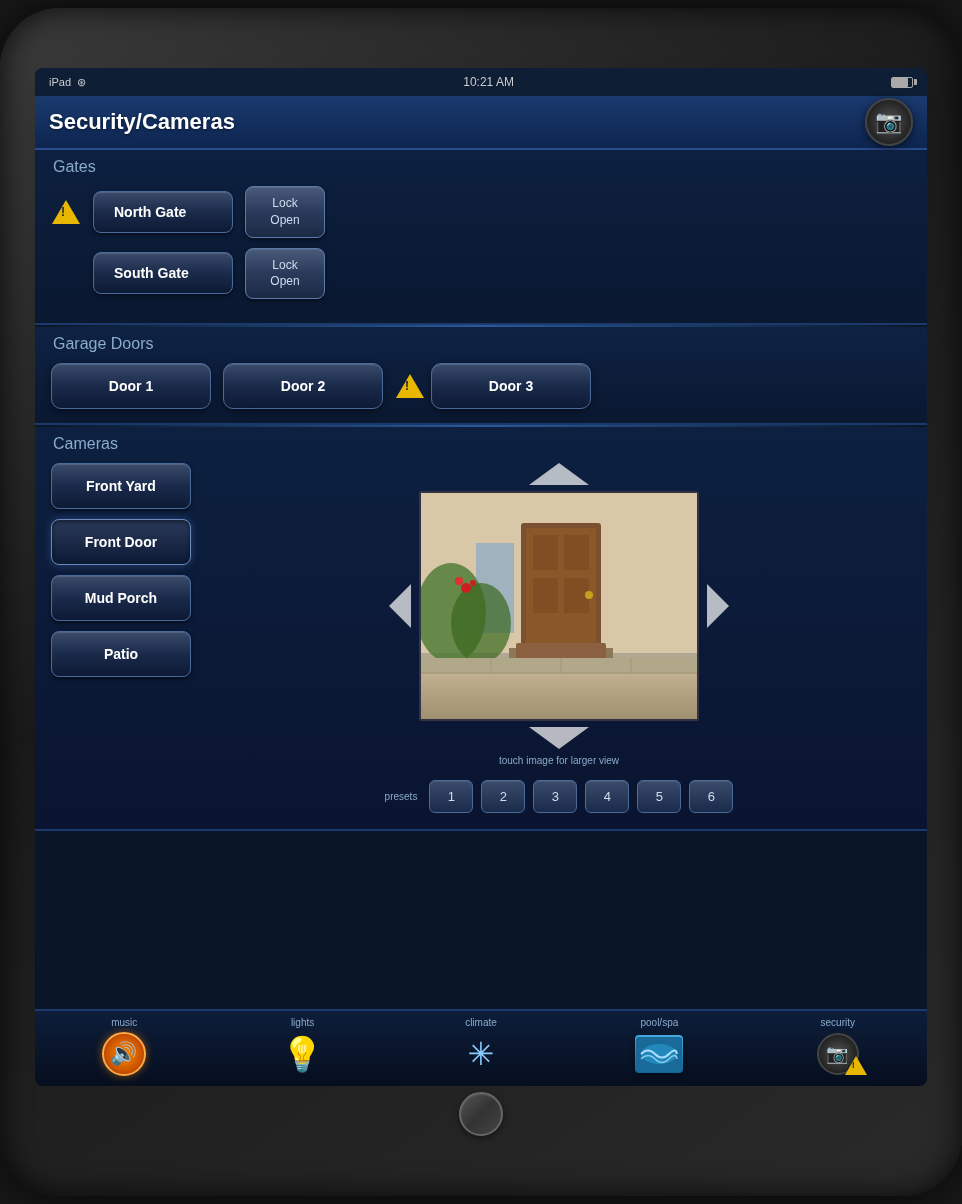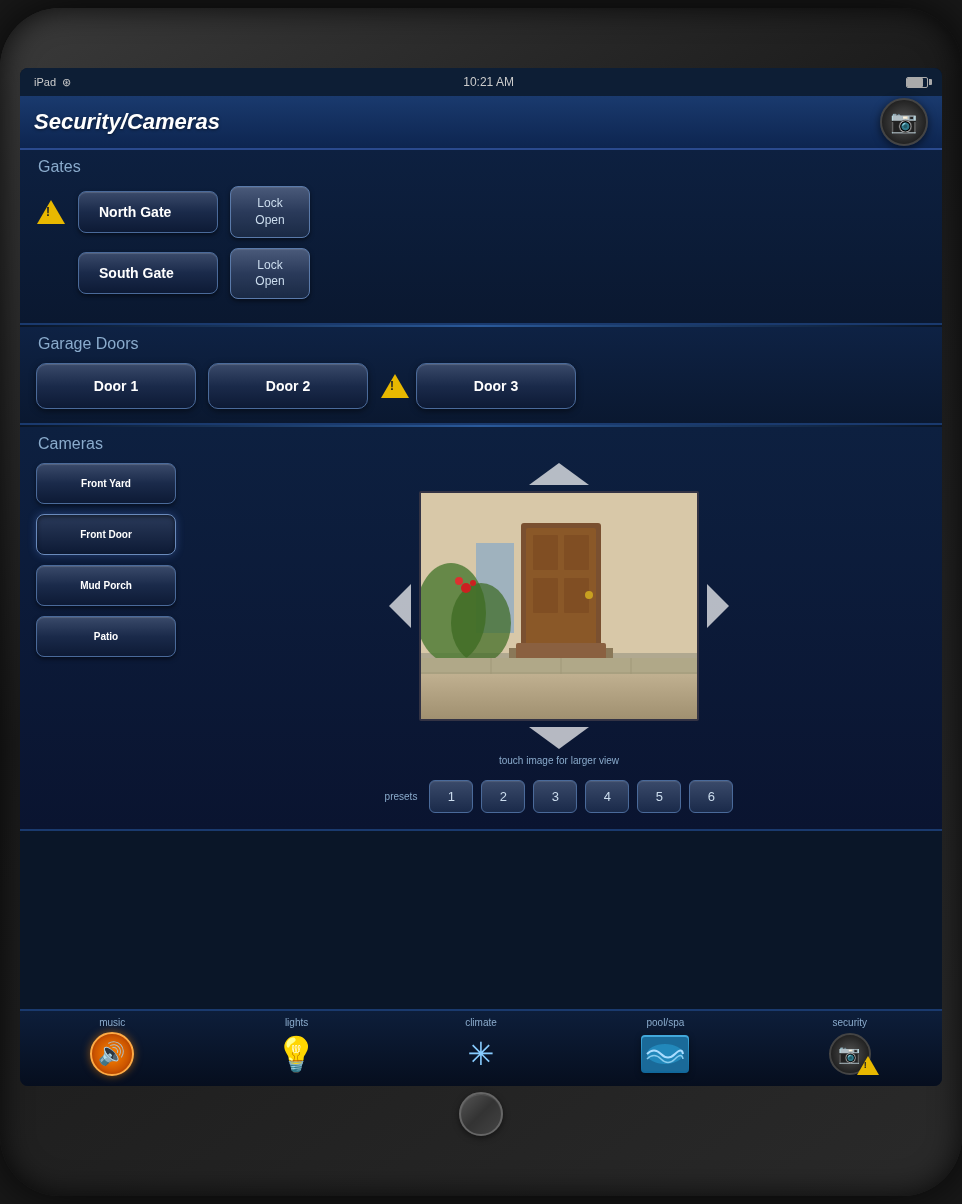--- a/index.html
+++ b/index.html
@@ -9,21 +9,21 @@
       justify-content: center;
       align-items: center;
       min-height: 100vh;
       font-family: 'Helvetica Neue', Arial, sans-serif;
     }
     .ipad-frame {
       width: 962px;
       height: 1188px;
       background: linear-gradient(145deg, #3a3a3a 0%, #1a1a1a 40%, #2a2a2a 100%);
       border-radius: 60px;
-      padding: 60px 20px;
+      padding: 60px 35px;
       box-shadow: inset 0 0 30px rgba(0,0,0,0.8), 0 0 60px rgba(0,0,0,0.9);
       display: flex;
       flex-direction: column;
       align-items: center;
       position: relative;
     }
     .ipad-screen {
       width: 100%;
       flex: 1;
       background: #0a1628;
@@ -93,21 +93,20 @@
       align-items: center;
       height: 54px;
       flex-shrink: 0;
       border-bottom: 2px solid #2a4a8e;
     }
     .app-title {
       color: #ffffff;
       font-size: 22px;
       font-weight: bold;
       text-shadow: 0 1px 3px rgba(0,0,0,0.5);
-      font-style: italic;
     }
     .camera-icon-btn {
       width: 48px;
       height: 48px;
       border-radius: 50%;
       background: radial-gradient(circle, #555 0%, #222 70%);
       display: flex;
       align-items: center;
       justify-content: center;
       border: 2px solid #444;
@@ -230,21 +229,21 @@
       display: flex;
       flex-direction: column;
       gap: 10px;
       min-width: 140px;
     }
     .camera-btn {
       background: linear-gradient(180deg, #3a4a6a 0%, #1a2a4a 50%, #0d1a35 100%);
       border: 1px solid #4a6a9a;
       border-radius: 8px;
       color: #ffffff;
-      font-size: 10px;
+      font-size: 14px;
       font-weight: bold;
       padding: 14px 12px;
       text-align: center;
       cursor: pointer;
       box-shadow: inset 0 1px 1px rgba(255,255,255,0.15), 0 2px 4px rgba(0,0,0,0.5);
     }
     .camera-btn.active {
       background: linear-gradient(180deg, #2a3a5a 0%, #0d1a35 100%);
       border: 1px solid #6a8abb;
       box-shadow: inset 0 2px 4px rgba(0,0,0,0.5), 0 0 8px rgba(100,150,255,0.3);

